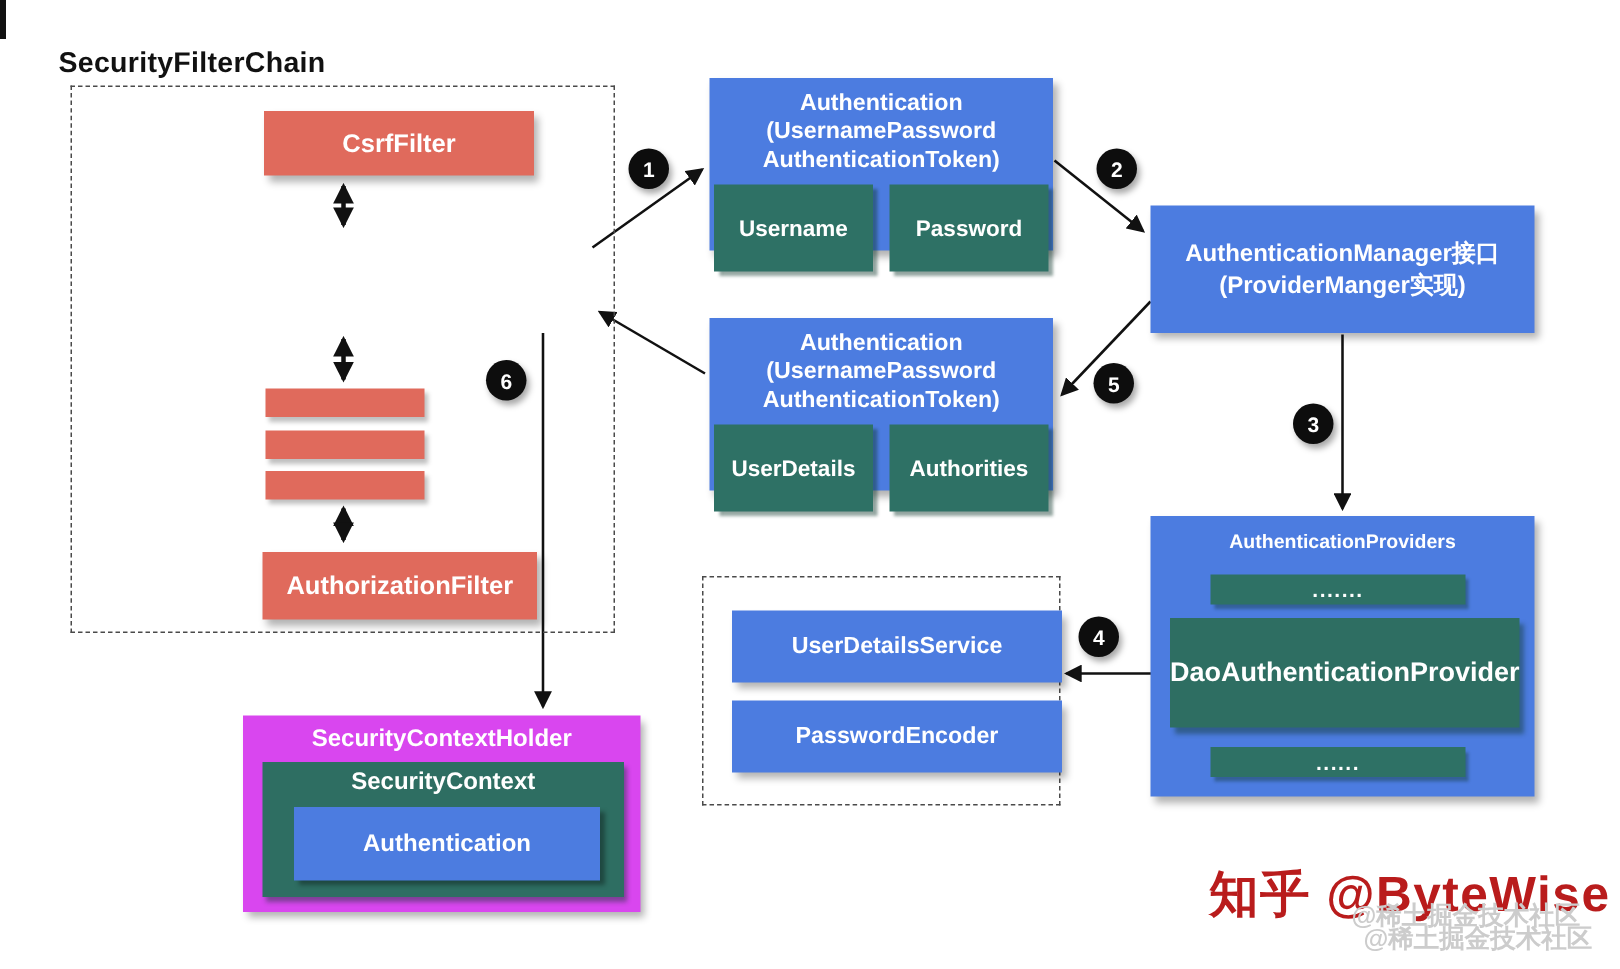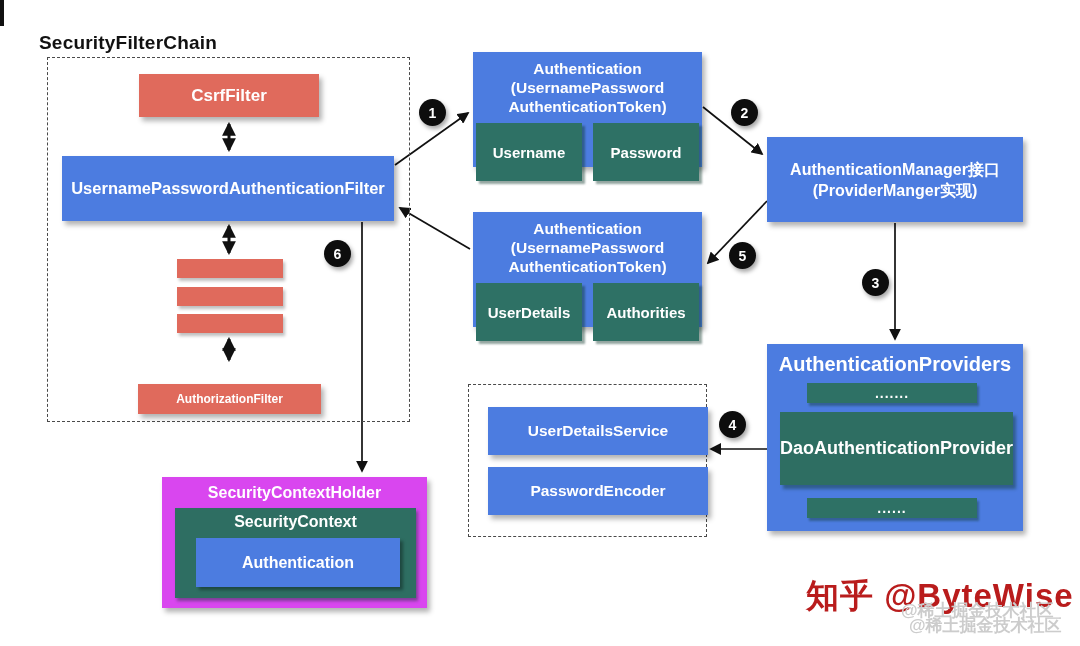--- a/index.html
+++ b/index.html
@@ -32,27 +32,28 @@
     background: transparent;
   }
   .dashed-filter-chain { left: 47px; top: 57px; width: 361px; height: 363px; }
   .dashed-services     { left: 468px; top: 384px; width: 237px; height: 151px; }
 
   .box {
     position: absolute;
     display: flex; align-items: center; justify-content: center;
     color: #ffffff; font-weight: 700; text-align: center;
     box-shadow: 3px 4px 5px rgba(0,0,0,0.30);
+    margin-left: 37px;
   }
   .blue   { background: #4c7ce0; }
   .salmon { background: #e06a5c; }
 
   .csrf-box   { left: 139px; top: 74px;  width: 180px; height: 43px; font-size: 17px; }
   .upaf-box   { left: 62px;  top: 156px; width: 332px; height: 65px; font-size: 16.5px; }
-  .authz-box  { left: 138px; top: 384px; width: 183px; height: 30px; font-size: 12px; }
+  .authz-box  { left: 138px; top: 368px; width: 183px; height: 45px; font-size: 17px; }
 
   .filter-bar {
     position: absolute; left: 177px; width: 106px; height: 19px;
     background: #e06a5c; box-shadow: 2px 3px 3px rgba(0,0,0,0.25);
   }
   .bar-1 { top: 259px; } .bar-2 { top: 287px; } .bar-3 { top: 314px; }
 
   .token-box {
     position: absolute; left: 473px; width: 229px; height: 115px;
     background: #4c7ce0; box-shadow: 3px 4px 5px rgba(0,0,0,0.30);
@@ -78,21 +79,21 @@
     background: #4c7ce0; box-shadow: 3px 4px 5px rgba(0,0,0,0.30);
     display: flex; flex-direction: column; align-items: center; justify-content: center;
     color: #fff; font-weight: 700; font-size: 16px; line-height: 21px; text-align: center;
   }
 
   .providers-box {
     position: absolute; left: 767px; top: 344px; width: 256px; height: 187px;
     background: #4c7ce0; box-shadow: 3px 4px 5px rgba(0,0,0,0.30);
     color: #fff; font-weight: 700;
   }
-  .providers-title { margin-top: 9px; text-align: center; font-size: 20px; }
+  .providers-title { margin-top: 9px; text-align: center; font-size: 13px; }
   .dots-bar {
     position: absolute; left: 40px; width: 170px; height: 20px;
     background: #2e7165; box-shadow: 2px 3px 2px rgba(15,55,45,0.4);
     display: flex; align-items: center; justify-content: center;
     font-size: 14px; letter-spacing: 1px; line-height: 10px;
   }
   .dots-top { top: 39px; } .dots-bottom { top: 154px; }
   .dao-box {
     position: absolute; left: 13px; top: 68px; width: 233px; height: 73px;
     background: #2e6e62; box-shadow: 3px 4px 3px rgba(15,55,45,0.45);
@@ -184,21 +185,20 @@
     <line x1="470" y1="249" x2="400" y2="208" stroke="#111" stroke-width="1.7" marker-end="url(#ah)"></line>
 
     <line x1="362" y1="222" x2="362" y2="471" stroke="#111" stroke-width="1.7" marker-end="url(#ah)"></line>
   </svg>
 
   <div class="corner-mark"></div>
 
   <div class="diagram-title">SecurityFilterChain</div>
   <div class="dashed-box dashed-filter-chain"></div>
   <div class="box salmon csrf-box">CsrfFilter</div>
-  <div class="box blue upaf-box">UsernamePasswordAuthenticationFilter</div>
   <div class="filter-bar bar-1"></div>
   <div class="filter-bar bar-2"></div>
   <div class="filter-bar bar-3"></div>
   <div class="box salmon authz-box">AuthorizationFilter</div>
 
   <div class="token-box token-request">
     <div class="token-title">
       <span>Authentication</span>
       <span>(UsernamePassword</span>
       <span>AuthenticationToken)</span>

